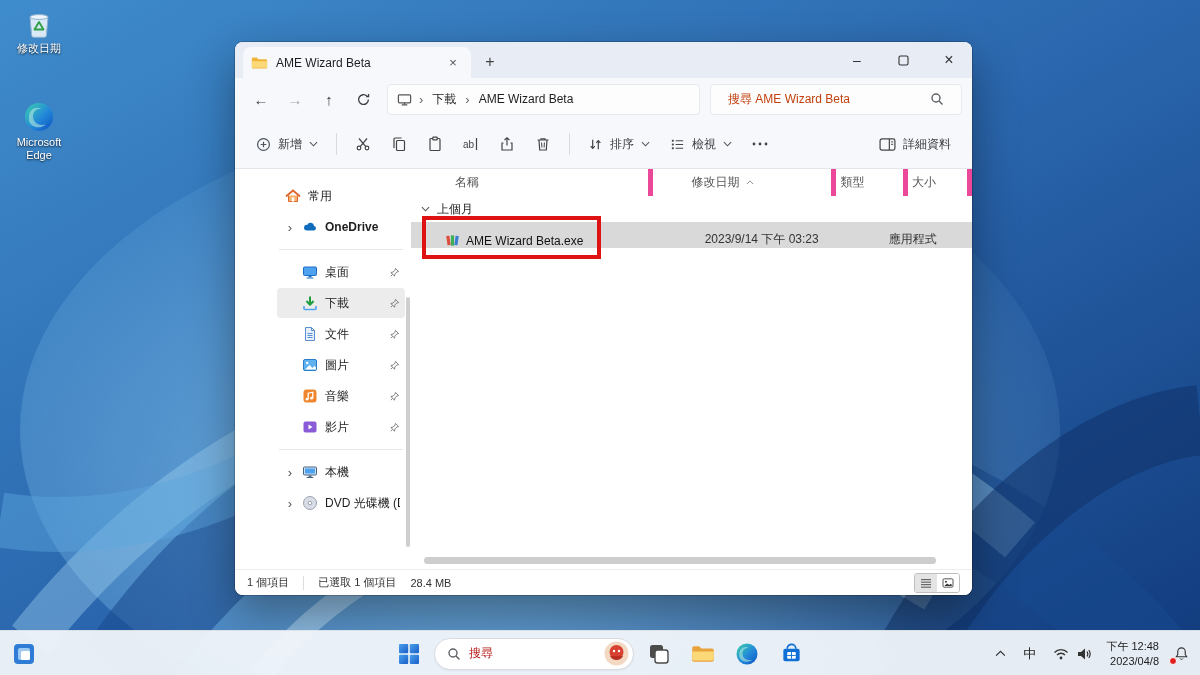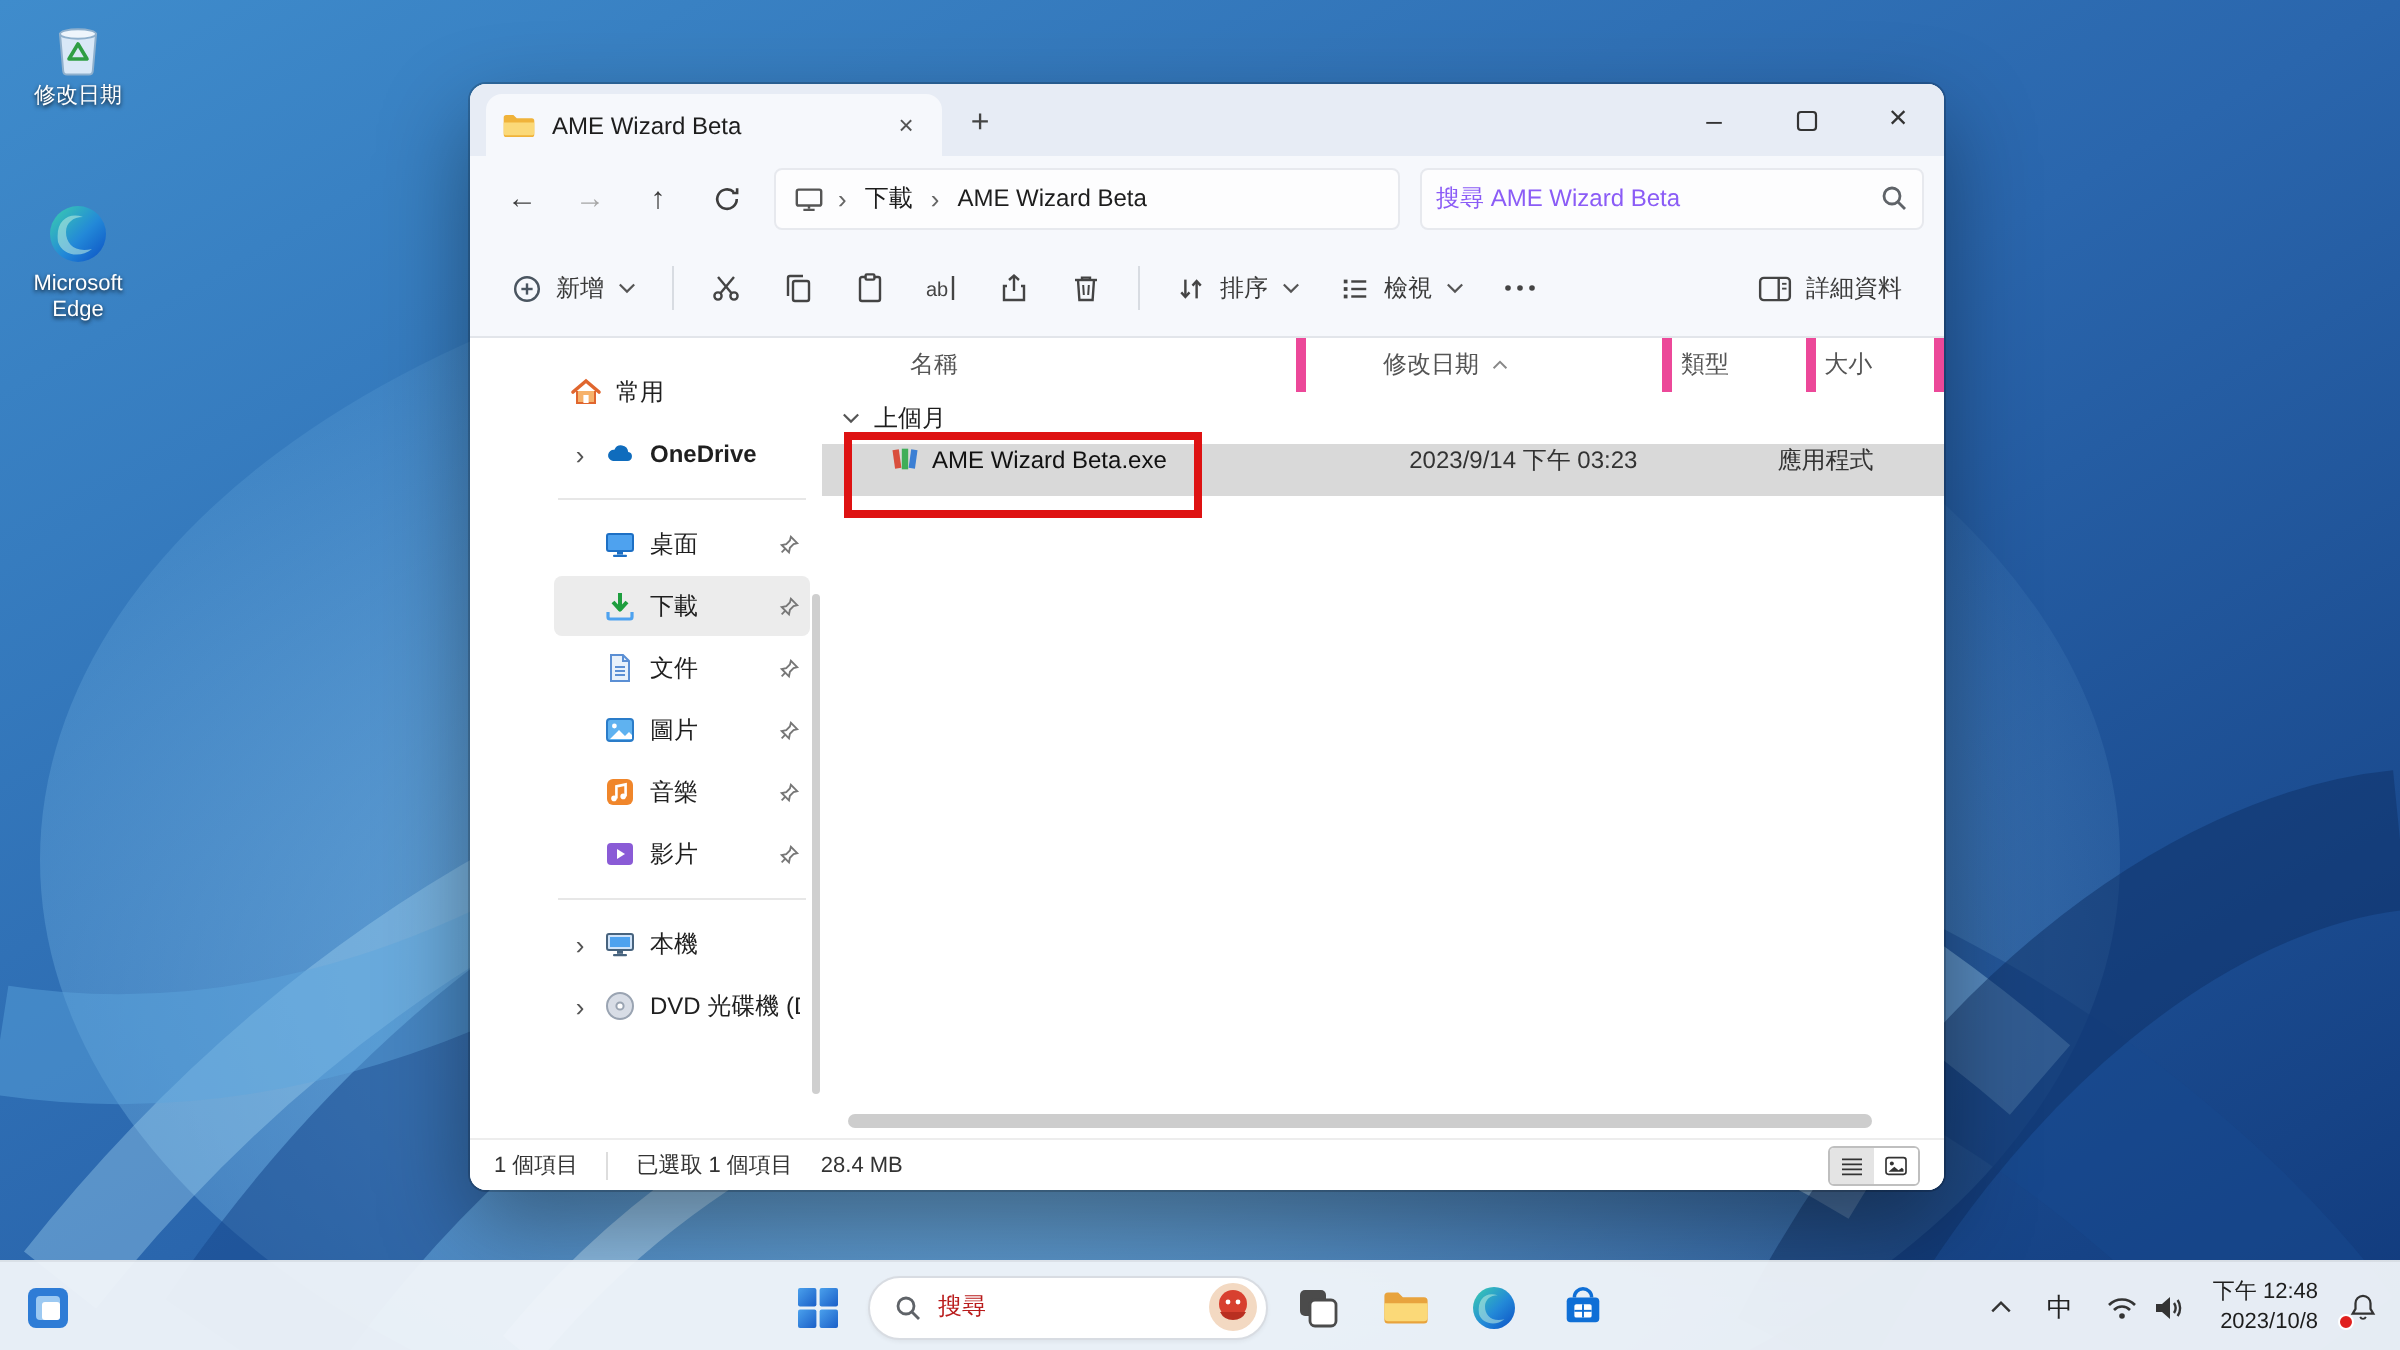--- a/index.html
+++ b/index.html
@@ -25,21 +25,21 @@
   .newtab { width:26px; height:26px; margin:0 0 3px 6px; display:grid; place-items:center; font-size:16px; color:#444; border-radius:4px; }
   .wincontrols { margin-left:auto; display:flex; height:36px; }
   .wc { width:46px; display:grid; place-items:center; color:#333; font-size:14px; }
 
   .addressbar { height:42px; background:#f6f8fc; display:flex; align-items:center; padding:0 10px; gap:2px; flex:none; }
   .navbtn { width:32px; height:32px; display:grid; place-items:center; font-size:15px; color:#3d3d3d; border-radius:4px; }
   .navbtn.disabled { color:#a6a6a6; }
   .breadcrumb { flex:1; height:31px; margin:0 8px 0 6px; background:#fdfdfe; border:1px solid #e7e9ee; border-radius:4px; display:flex; align-items:center; gap:7px; padding:0 9px; color:#1d1d1d; }
   .crumb { padding:1px 2px; border-radius:3px; white-space:nowrap; }
   .chev-sep { color:#666; font-size:13px; }
-  .searchbox { width:252px; height:31px; background:#fdfdfe; border:1px solid #e7e9ee; border-radius:4px; display:flex; align-items:center; padding:0 7px; color:#8b5cf6; }
+  .searchbox { width:252px; height:31px; background:#fdfdfe; border:1px solid #e7e9ee; border-radius:4px; display:flex; align-items:center; padding:0 17px; color:#c2410c; }
   .searchbox .q { flex:1; white-space:nowrap; overflow:hidden; }
 
   .toolbar { height:49px; background:#f6f8fc; border-bottom:1px solid #e2e5ea; display:flex; align-items:center; padding:0 12px; gap:2px; flex:none; color:#3a3a3a; }
   .tb-btn { height:34px; display:flex; align-items:center; gap:7px; padding:0 9px; border-radius:4px; }
   .tb-ico { width:34px; justify-content:center; padding:0; }
   .tb-sep { width:1px; height:22px; background:#d8dce2; margin:0 7px; }
   .cd { color:#555; display:inline-flex; }
   .tb-right { margin-left:auto; }
 
   .body { flex:1; display:flex; min-height:0; background:#fff; }
@@ -54,21 +54,21 @@
   .side-scroll { position:absolute; right:1px; top:128px; width:4px; height:250px; background:#cfcfcf; border-radius:2px; }
 
   .content { flex:1; position:relative; min-width:0; overflow:hidden; background:#fff; }
   .cols { display:flex; height:27px; align-items:center; padding-left:30px; color:#555; }
   .col { height:100%; display:flex; align-items:center; border-right:5px solid #ec4899; }
   .col.c-name { width:268px; padding-left:14px; }
   .col.c-mod { width:190px; padding-left:4px; gap:6px;margin-left:35px; }
   .col.c-type { width:90px; padding-left:4px; }
   .col.c-size { width:80px; padding-left:4px; }
   .group-row { height:26px; display:flex; align-items:center; gap:7px; padding-left:10px; color:#1d1d1d; }
-  .file-row { height:26px; display:flex; align-items:flex-start; background:#d9d9d9; padding-left:30px; }
+  .file-row { height:26px; display:flex; align-items:flex-end; background:#d9d9d9; padding-left:30px; }
   .cell { white-space:nowrap; overflow:hidden; }
   .cell.f-name { width:268px; display:flex; align-items:center; gap:6px; padding-left:4px; color:#111; }
   .cell.f-mod { width:190px; padding-left:4px; color:#333; }
   .cell.f-type { width:90px; padding-left:4px; color:#333; }
   .annotation { position:absolute; left:11px; top:47px; width:179px; height:43px; border:4px solid #de1212; pointer-events:none; }
   .hscroll { position:absolute; bottom:5px; left:13px; width:512px; height:7px; background:#cdcdcd; border-radius:4px; }
 
   .statusbar { height:26px; border-top:1px solid #ededed; display:flex; align-items:center; padding:0 12px; gap:14px; font-size:11px; color:#333; flex:none; background:#fff; }
   .st-sep { width:1px; height:14px; background:#ddd; }
   .view-toggles { margin-left:auto; display:flex; border:1px solid #bfbfbf; border-radius:3px; overflow:hidden; }
@@ -600,21 +600,21 @@
           <circle cx="8" cy="10" r="1.4" fill="#333"></circle>
         </svg>
         <svg width="16" height="14" viewBox="0 0 16 14">
           <path d="M2 5 h3 l4-3.5 v11 L5 9 H2z" fill="#333"></path>
           <path d="M11 4.5 a4.5 4.5 0 0 1 0 5" fill="none" stroke="#333" stroke-width="1.2"></path>
           <path d="M12.8 3 a7 7 0 0 1 0 8" fill="none" stroke="#333" stroke-width="1.2"></path>
         </svg>
       </div>
       <div class="clock">
         <div>下午 12:48</div>
-        <div>2023/10/8</div>
+        <div>2023/04/8</div>
       </div>
       <div class="bell-wrap">
         <svg width="15" height="15" viewBox="0 0 16 16">
           <path d="M8 2 a4 4 0 0 1 4 4 v3 l1.5 2.5 H2.5 L4 9 V6 a4 4 0 0 1 4-4z" fill="none" stroke="#333" stroke-width="1.2"></path>
           <path d="M6.5 13.3 a1.6 1.6 0 0 0 3 0" fill="none" stroke="#333"></path>
         </svg>
         <span class="badge"></span>
       </div>
     </div>
   </div>

